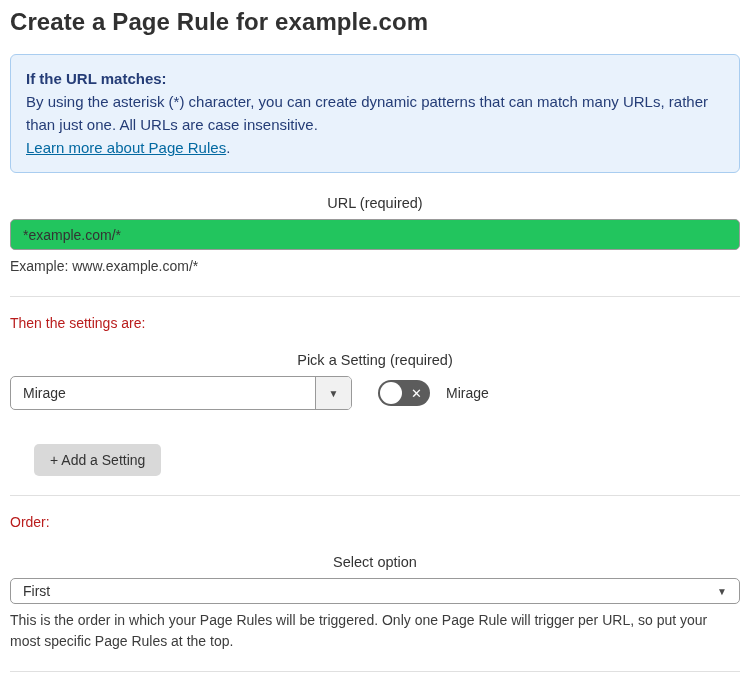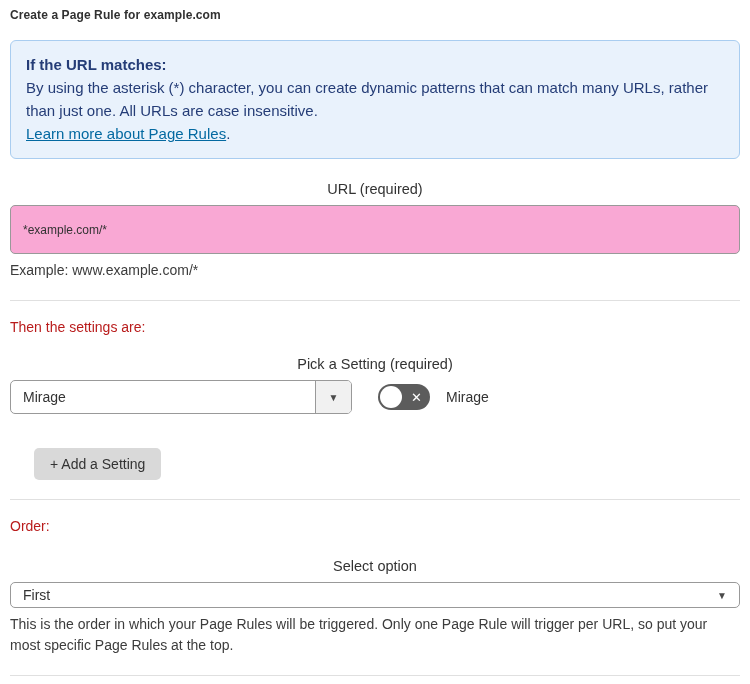--- a/index.html
+++ b/index.html
@@ -6,21 +6,21 @@
   html, body { background: #ffffff; }
   body {
     width: 750px; height: 684px;
     font-family: "Liberation Sans", "DejaVu Sans", sans-serif;
     color: #333;
     font-size: 14px;
   }
   .page { padding: 8px 10px 10px 10px; }
 
   h1.page-title {
-    font-size: 12px;
+    font-size: 24px;
     font-weight: 700;
     color: #313131;
     margin-bottom: 18px;
     letter-spacing: 0.1px;
   }
 
   .info-box {
     background: #e9f2fc;
     border: 1px solid #a9cdf0;
     border-radius: 6px;
@@ -42,28 +42,28 @@
   .field-label {
     display: block;
     font-size: 14.5px;
     color: #333;
     margin-bottom: 8px;
     text-align: center;
   }
 
   .text-input {
     width: 100%;
-    height: 49px;
+    height: 31px;
     border: 1px solid #999;
     border-radius: 5px;
     padding: 0 12px;
     font-family: "Liberation Sans", "DejaVu Sans", sans-serif;
-    font-size: 12px;
+    font-size: 14px;
     color: #333;
-    background: #f9a8d4;
+    background: #22c55e;
     outline: none;
   }
 
   .helper-text {
     margin-top: 6px;
     font-size: 14px;
     color: #3c3c3c;
     line-height: 21px;
     max-width: 740px;
   }

